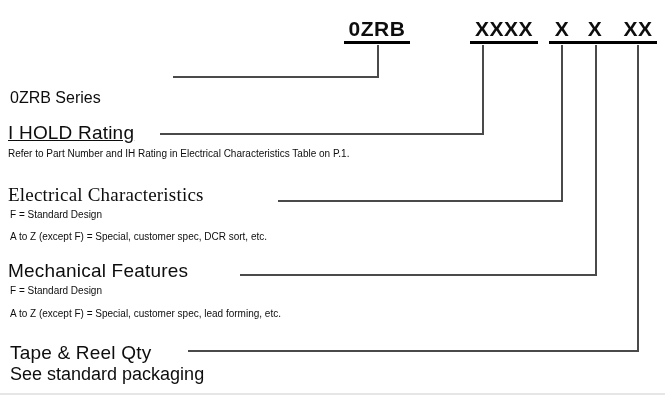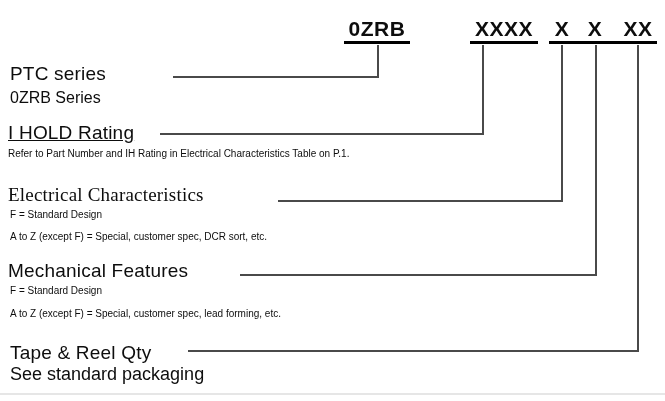--- a/index.html
+++ b/index.html
@@ -80,21 +80,20 @@
   <div class="vline" id="v-ih"></div>
   <div class="vline" id="v-elec"></div>
   <div class="vline" id="v-mech"></div>
   <div class="vline" id="v-tape"></div>
   <div class="hline" id="h-series"></div>
   <div class="hline" id="h-ih"></div>
   <div class="hline" id="h-elec"></div>
   <div class="hline" id="h-mech"></div>
   <div class="hline" id="h-tape"></div>
 
-  <div class="sec-title" id="ptc-title">PTC series</div>
   <div class="sec-sub" id="ptc-sub">0ZRB Series</div>
 
   <div class="sec-title" id="ih-title">I HOLD Rating</div>
   <div class="sec-sub" id="ih-note">Refer to Part Number and IH Rating in Electrical Characteristics Table on P.1.</div>
 
   <div class="sec-title" id="elec-title">Electrical Characteristics</div>
   <div class="sec-sub" id="elec-std">F = Standard Design</div>
   <div class="sec-sub" id="elec-spec">A to Z (except F) = Special, customer spec, DCR sort, etc.</div>
 
   <div class="sec-title" id="mech-title">Mechanical Features</div>

